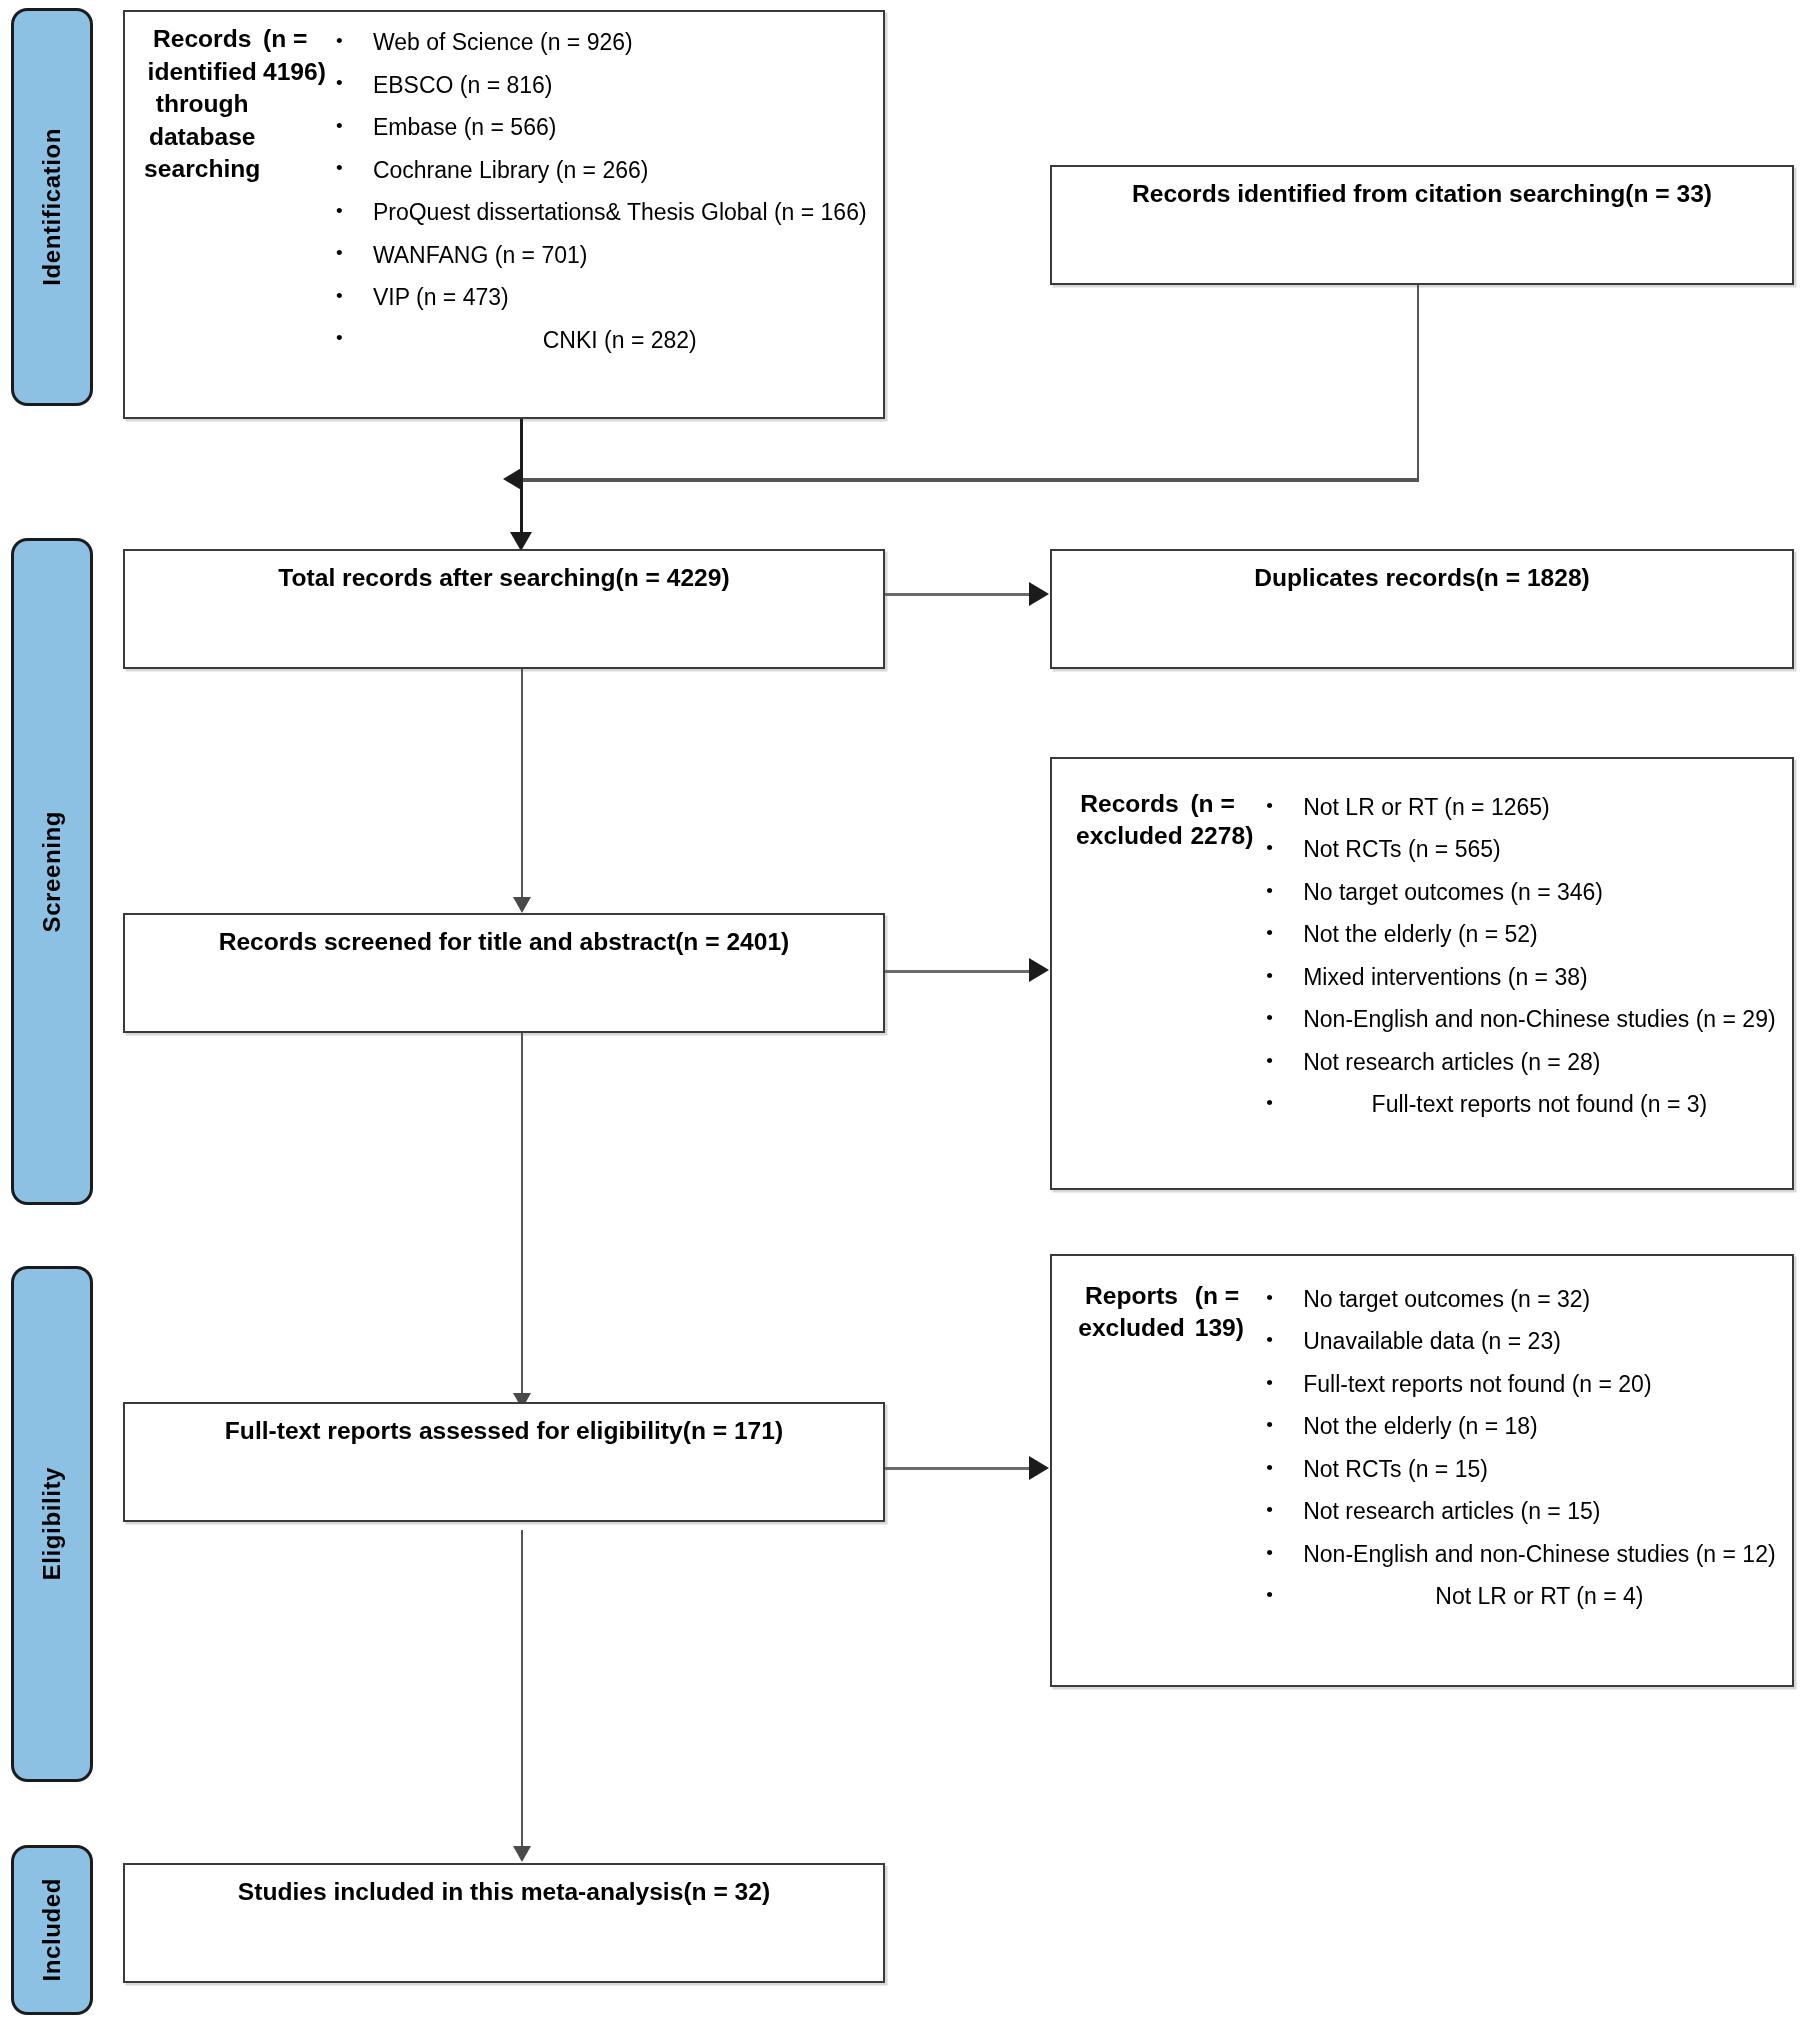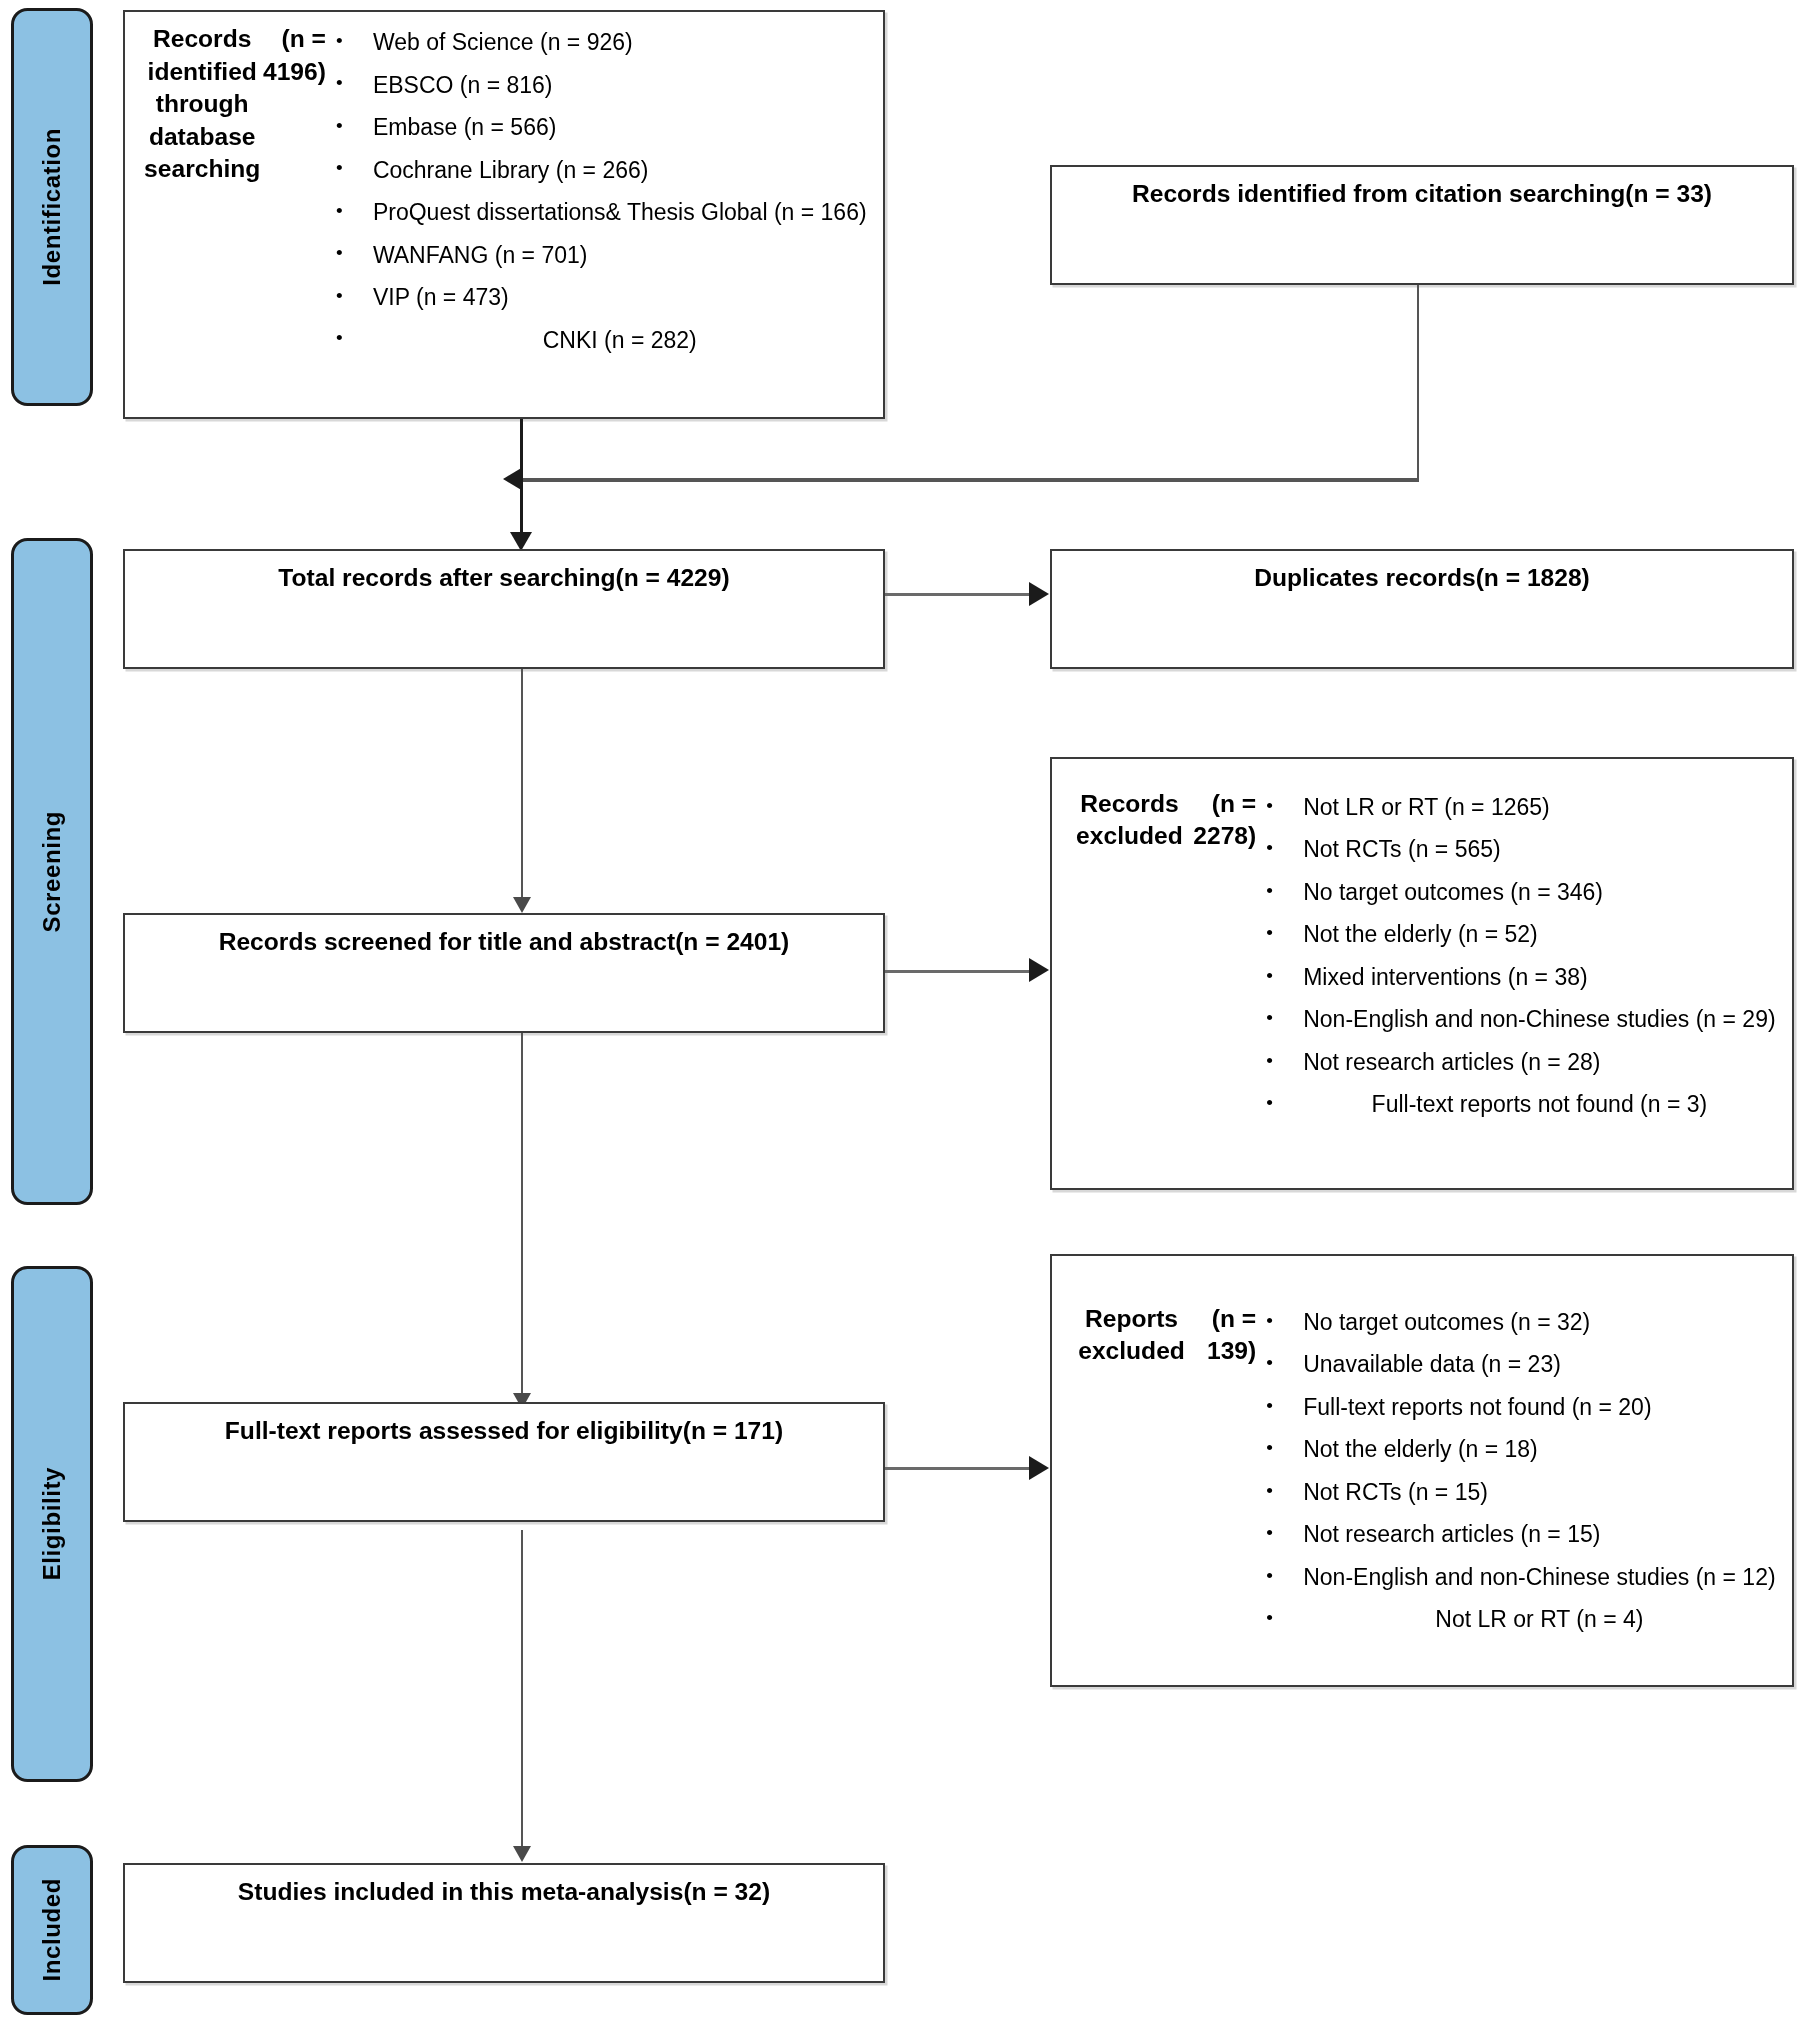--- a/index.html
+++ b/index.html
@@ -58,21 +58,21 @@
   .box-inner.top-aligned {
     justify-content: flex-start;
   }
   .box-title {
     text-align: center;
     font-weight: bold;
     font-size: 24.6px;
     line-height: 1.32;
   }
   .box-count {
-    text-align: right;
+    text-align: left;
     font-weight: bold;
     font-size: 24.6px;
     line-height: 1.32;
   }
   ul.bullets {
     list-style: none;
     margin: 5px 0 0 0;
     padding: 0;
   }
   ul.bullets li {
@@ -246,21 +246,21 @@
   <div class="arrow-down-thin" style="left:513px; top:1393px;"></div>
 
   <div class="box" style="left:123px; top:1402px; width:762px; height:120px;">
     <div class="box-inner">
       <div class="box-title">Full-text reports assessed for eligibility</div>
       <div class="box-count">(n = 171)</div>
     </div>
   </div>
 
   <div class="box" style="left:1050px; top:1254px; width:744px; height:433px;">
-    <div class="box-inner top-aligned" style="padding-top:47px;">
+    <div class="box-inner top-aligned" style="padding-top:24px;">
       <div class="box-title">Reports excluded</div>
       <div class="box-count">(n = 139)</div>
       <ul class="bullets">
         <li>No target outcomes (n = 32)</li>
         <li>Unavailable data (n = 23)</li>
         <li>Full-text reports not found (n = 20)</li>
         <li>Not the elderly (n = 18)</li>
         <li>Not RCTs (n = 15)</li>
         <li>Not research articles (n = 15)</li>
         <li>Non-English and non-Chinese studies (n = 12)</li>

